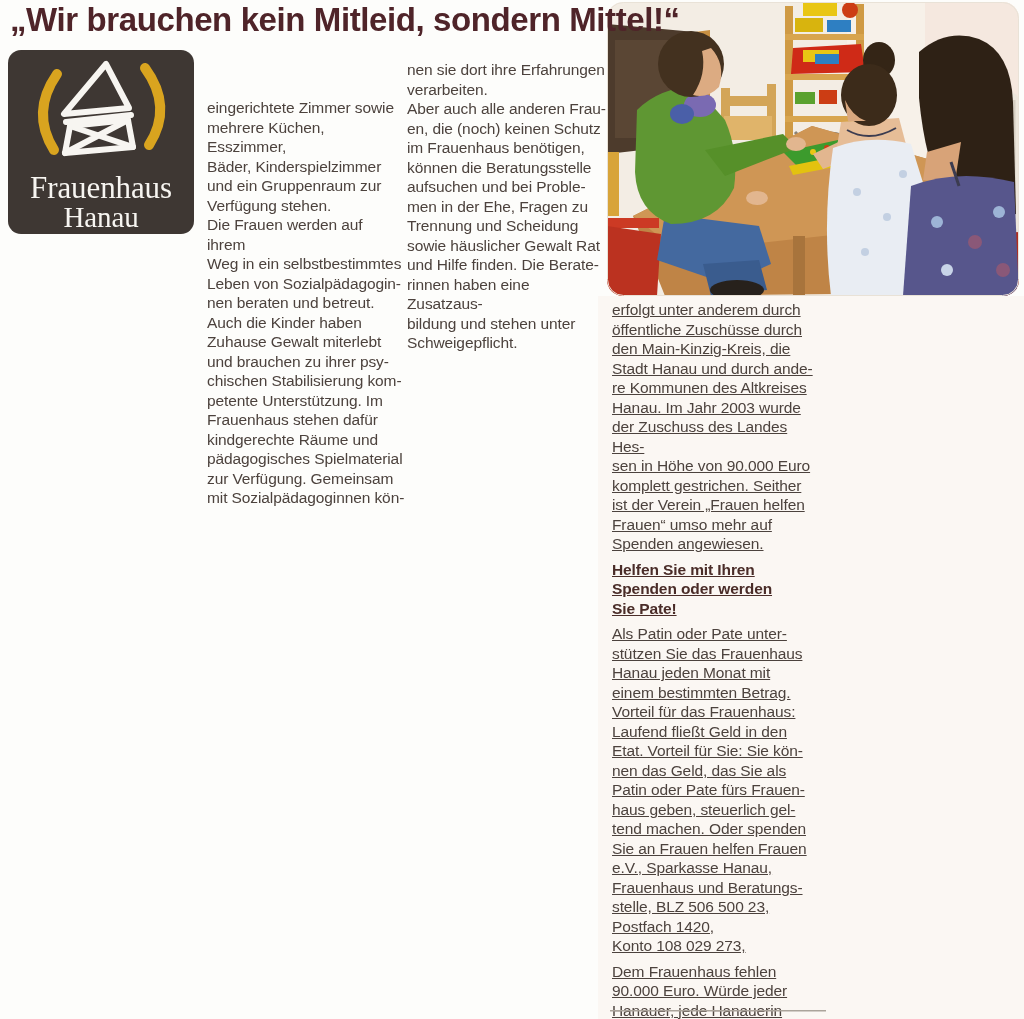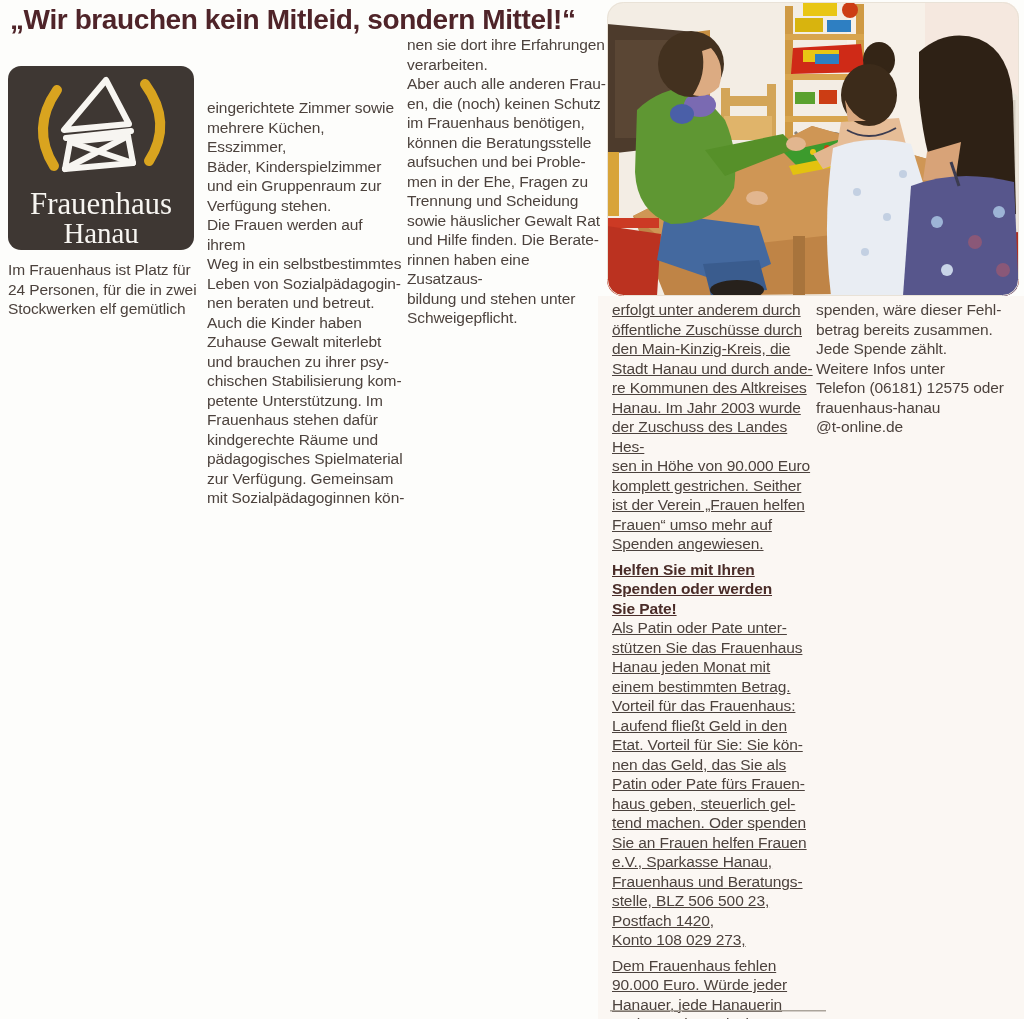--- a/index.html
+++ b/index.html
@@ -9,29 +9,29 @@
     font-family:"Liberation Sans", sans-serif;
     color:#4c423d;
   }
   .page { position:absolute; inset:0; }
   .scan-tint {
     position:absolute; left:598px; top:296px; width:426px; height:723px;
     background:#fbf7f3; z-index:0;
   }
   .title {
     position:absolute; left:10px; top:3px; margin:0; z-index:2;
-    font-size:28px; line-height:34px; font-weight:bold; letter-spacing:-0.4px;
+    font-size:33px; line-height:34px; font-weight:bold; letter-spacing:-0.4px;
     color:#4f2429; white-space:nowrap;
   }
   .col { position:absolute; z-index:2; font-size:15.5px; line-height:19.5px; letter-spacing:-0.1px; }
   .col p { margin:0 0 12px; white-space:pre-line; }
   .lead { font-weight:bold; color:#4a2c28; }
-  .col1 { left:8px;  top:66px; width:196px; }
+  .col1 { left:8px;  top:50px; width:196px; }
   .col2 { left:207px; top:50px; width:198px;margin-top:48px; }
-  .col3 { left:407px; top:35px; width:200px; }
+  .col3 { left:407px; top:60px; width:200px; }
   .col4 { left:612px; top:300px; width:204px; }
   .col4 p { margin:0 0 6px;text-decoration:underline; }
   .col5 { left:816px; top:300px; width:206px; }
   .logo { width:186px; height:184px; margin:0 0 10px; display:block; }
   .photo {
     position:absolute; left:607px; top:2px; width:412px; height:294px; z-index:1;
   }
   .photo svg { display:block; }
   .end-divider {
     position:absolute; left:610px; top:1010px; width:216px; height:2px;
@@ -56,23 +56,20 @@
       </g>
       <g stroke="#f7f5f1" stroke-width="6" fill="none" stroke-linecap="round" stroke-linejoin="round">
         <path d="M 98 14 L 56 64 L 121 58 Z"></path>
         <path d="M 58 72 L 123 65"></path>
         <path d="M 62 76 L 120 70 L 125 97 L 57 103 Z"></path>
         <path d="M 62 76 L 125 97 M 120 70 L 57 103"></path>
       </g>
       <text x="93" y="148" font-size="31" fill="#f7f5f1" text-anchor="middle" font-family="Liberation Serif, serif">Frauenhaus</text>
       <text x="93" y="177" font-size="29" fill="#f7f5f1" text-anchor="middle" font-family="Liberation Serif, serif">Hanau</text>
     </svg>
-    <p>Im Frauenhaus ist Platz für
-24 Personen, für die in zwei
-Stockwerken elf gemütlich</p>
   </div>
 
   <div class="col col2">
     <p>eingerichtete Zimmer sowie
 mehrere Küchen, Esszimmer,
 Bäder, Kinderspielzimmer
 und ein Gruppenraum zur
 Verfügung stehen.
 Die Frauen werden auf ihrem
 Weg in ein selbstbestimmtes
@@ -231,21 +228,21 @@
 den Main-Kinzig-Kreis, die
 Stadt Hanau und durch ande-
 re Kommunen des Altkreises
 Hanau. Im Jahr 2003 wurde
 der Zuschuss des Landes Hes-
 sen in Höhe von 90.000 Euro
 komplett gestrichen. Seither
 ist der Verein „Frauen helfen
 Frauen“ umso mehr auf
 Spenden angewiesen.</p>
-    <p class="lead" style="margin-bottom:0">Helfen Sie mit Ihren
+    <p class="lead" style="margin-bottom:6px">Helfen Sie mit Ihren
 Spenden oder werden
 Sie Pate!</p>
     <p>Als Patin oder Pate unter-
 stützen Sie das Frauenhaus
 Hanau jeden Monat mit
 einem bestimmten Betrag.
 Vorteil für das Frauenhaus:
 Laufend fließt Geld in den
 Etat. Vorteil für Sie: Sie kön-
 nen das Geld, das Sie als
@@ -257,27 +254,18 @@
 Frauenhaus und Beratungs-
 stelle, BLZ 506 500 23,
 Postfach 1420,
 Konto 108 029 273,</p>
     <p>Dem Frauenhaus fehlen
 90.000 Euro. Würde jeder
 Hanauer, jede Hanauerin
 auch nur einen einzigen Euro</p>
   </div>
 
-  <div class="col col5">
-    <p>spenden, wäre dieser Fehl-
-betrag bereits zusammen.
-Jede Spende zählt.
-Weitere Infos unter
-Telefon (06181) 12575 oder
-frauenhaus-hanau
-@t-online.de</p>
-  </div>
 
   <svg class="end-divider" viewBox="0 0 216 2">
     <rect width="216" height="1.5" fill="#aba49b"></rect>
   </svg>
 
 </div>
 
 </body></html>

